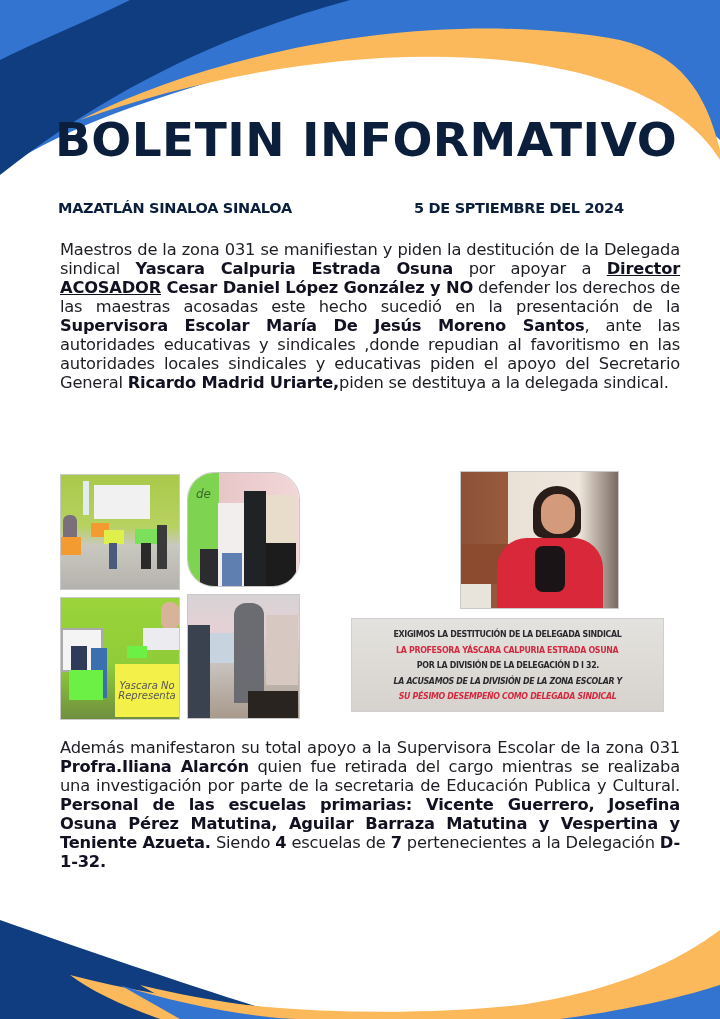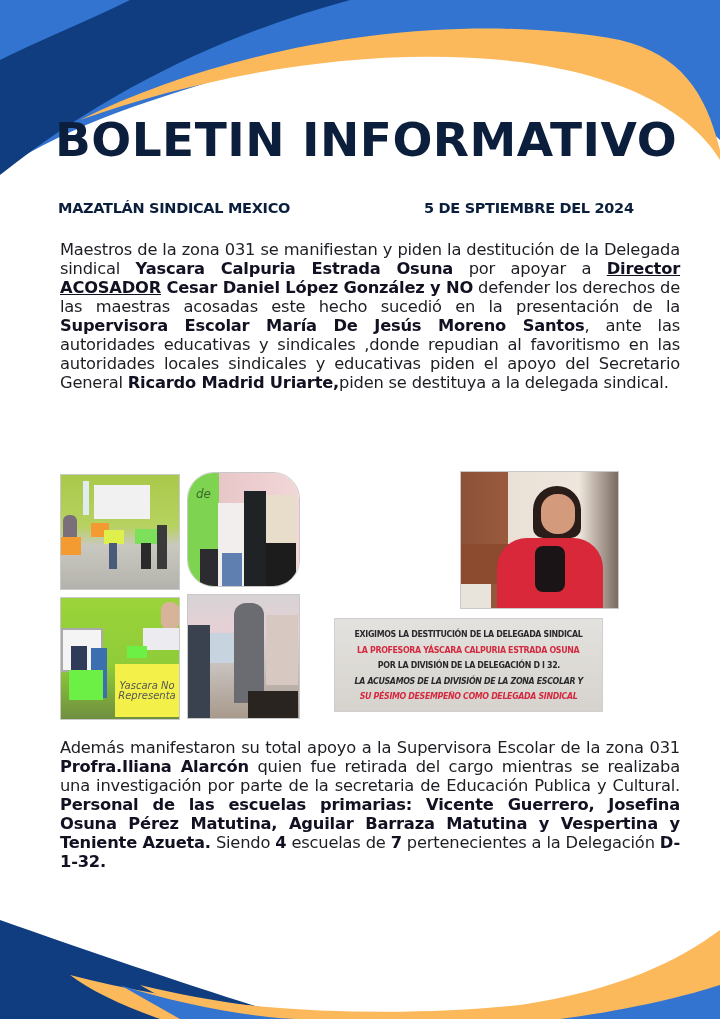--- a/index.html
+++ b/index.html
@@ -1,34 +1,34 @@
 <!DOCTYPE html>
 <html><head>
 <meta charset="utf-8">
 <style>
   html, body { margin:0; padding:0; }
   body { width:720px; height:1019px; position:relative; overflow:hidden; background:#ffffff; font-family:"DejaVu Sans", sans-serif; color:#1c1c2a; }
   .bg { position:absolute; left:0; top:0; width:720px; height:1019px; z-index:0; }
   .title { position:absolute; left:0; width:720px; top:112px; text-align:center; padding-left:12px; box-sizing:border-box; font-family:"DejaVu Sans", sans-serif; font-weight:bold; font-size:47px; color:#0b1e3c; letter-spacing:0.5px; z-index:2; }
   .meta { position:absolute; top:200px; font-family:"DejaVu Sans", sans-serif; font-weight:bold; font-size:14.5px; color:#0b1e3c; z-index:2; letter-spacing:-0.3px; }
   .meta.loc { left:58px; }
-  .meta.date { left:424px; }
+  .meta.date { left:414px; }
   .para { position:absolute; left:60px; width:620px; font-size:16.3px; line-height:19px; text-align:justify; color:#1d1d24; z-index:2; letter-spacing:-0.2px; }
   .para b { font-weight:bold; color:#111122; }
   .para u { text-decoration:underline; }
   .p1 { top:240px; }
   .p2 { top:738px; }
   .photo { position:absolute; z-index:2; border:1px solid #c9c9c9; overflow:hidden; }
   .photo .fill { position:absolute; inset:0; }
   .ph1 { left:60px; top:474px; width:118px; height:114px; }
   .ph2 { left:187px; top:472px; width:111px; height:113px;border-radius:27px; }
   .ph3 { left:60px; top:597px; width:118px; height:121px; }
   .ph4 { left:187px; top:594px; width:111px; height:123px; }
   .ph5 { left:460px; top:471px; width:157px; height:136px; }
-  .banner { position:absolute; left:334px; top:618px; width:269px; height:94px; background:linear-gradient(180deg,#e4e2de,#d6d3ce); z-index:2; border:1px solid #cfcfcf; box-sizing:border-box; display:flex; flex-direction:column; justify-content:center; align-items:center; padding:2px 4px; }
+  .banner { position:absolute; left:351px; top:618px; width:313px; height:94px; background:linear-gradient(180deg,#e4e2de,#d6d3ce); z-index:2; border:1px solid #cfcfcf; box-sizing:border-box; display:flex; flex-direction:column; justify-content:center; align-items:center; padding:2px 4px; }
   .banner div { font-family:"DejaVu Sans", sans-serif; font-weight:bold; font-size:9.2px; line-height:15.5px; letter-spacing:-0.4px; white-space:nowrap; transform:scaleX(0.86); text-transform:uppercase; }
   .banner .dark { color:#2a2a2e; }
   .banner .red { color:#d42a40; }
   .banner .it { font-style:italic; }
   .sign { position:absolute; font-size:7px; color:#333; display:flex; align-items:center; justify-content:center; }
 </style>
 </head>
 <body>
 
 <svg class="bg" viewBox="0 0 720 1019" preserveAspectRatio="none">
@@ -40,21 +40,21 @@
 
   <path d="M0,960 C80,980 200,1000 320,1019 L0,1019 Z" fill="#3274d0"></path>
   <path d="M0,920 C100,955 230,1000 300,1019 L0,1019 Z" fill="#0f3d80"></path>
   <path d="M70,975 C200,1010 380,1020 520,1005 C620,990 680,960 720,930 L720,1019 L160,1019 C120,1005 90,990 70,975 Z" fill="#fbb95c"></path>
   <path d="M140,985 C260,1015 420,1025 560,1010 C640,1000 690,980 720,965 L720,1019 L200,1019 Z" fill="#fbb95c"></path>
   <path d="M560,1019 C630,1010 690,995 720,985 L720,1019 Z" fill="#3274d0"></path>
   <path d="M120,985 C180,1005 260,1019 300,1019 L180,1019 Z" fill="#3274d0"></path>
 </svg>
 
 <div class="title">BOLETIN INFORMATIVO</div>
-<div class="meta loc">MAZATLÁN SINDICAL MEXICO</div>
+<div class="meta loc">MAZATLÁN SINALOA SINALOA</div>
 <div class="meta date">5 DE SPTIEMBRE DEL 2024</div>
 
 <div class="para p1"><span>Maestros de la zona 031 se manifiestan y piden la destitución de la Delegada sindical </span><b>Yascara Calpuria Estrada Osuna</b><span> por apoyar a </span><b><u>Director ACOSADOR</u></b><b> Cesar Daniel López González  y NO</b><span> defender los derechos de las maestras acosadas este hecho sucedió en la presentación de la </span><b>Supervisora Escolar María De Jesús Moreno Santos</b><span>, ante las autoridades educativas y sindicales ,donde repudian al favoritismo en las autoridades locales sindicales y educativas piden el apoyo del Secretario General </span><b>Ricardo Madrid Uriarte,</b><span>piden se destituya a la delegada sindical.</span></div>
 
 <div class="photo ph1">
   <div class="fill" style="background:linear-gradient(180deg,#a9c94a 0%,#b7d260 45%,#c9c8c0 62%,#b4b2ac 100%);"></div>
   <div style="position:absolute;left:33px;top:10px;width:56px;height:34px;background:#f1f1f1;"></div>
   <div style="position:absolute;left:22px;top:6px;width:6px;height:34px;background:#e0ecf2;"></div>
   <div style="position:absolute;left:0;top:62px;width:20px;height:18px;background:#f39a30;"></div>
   <div style="position:absolute;left:30px;top:48px;width:18px;height:14px;background:#f39a30;"></div>

